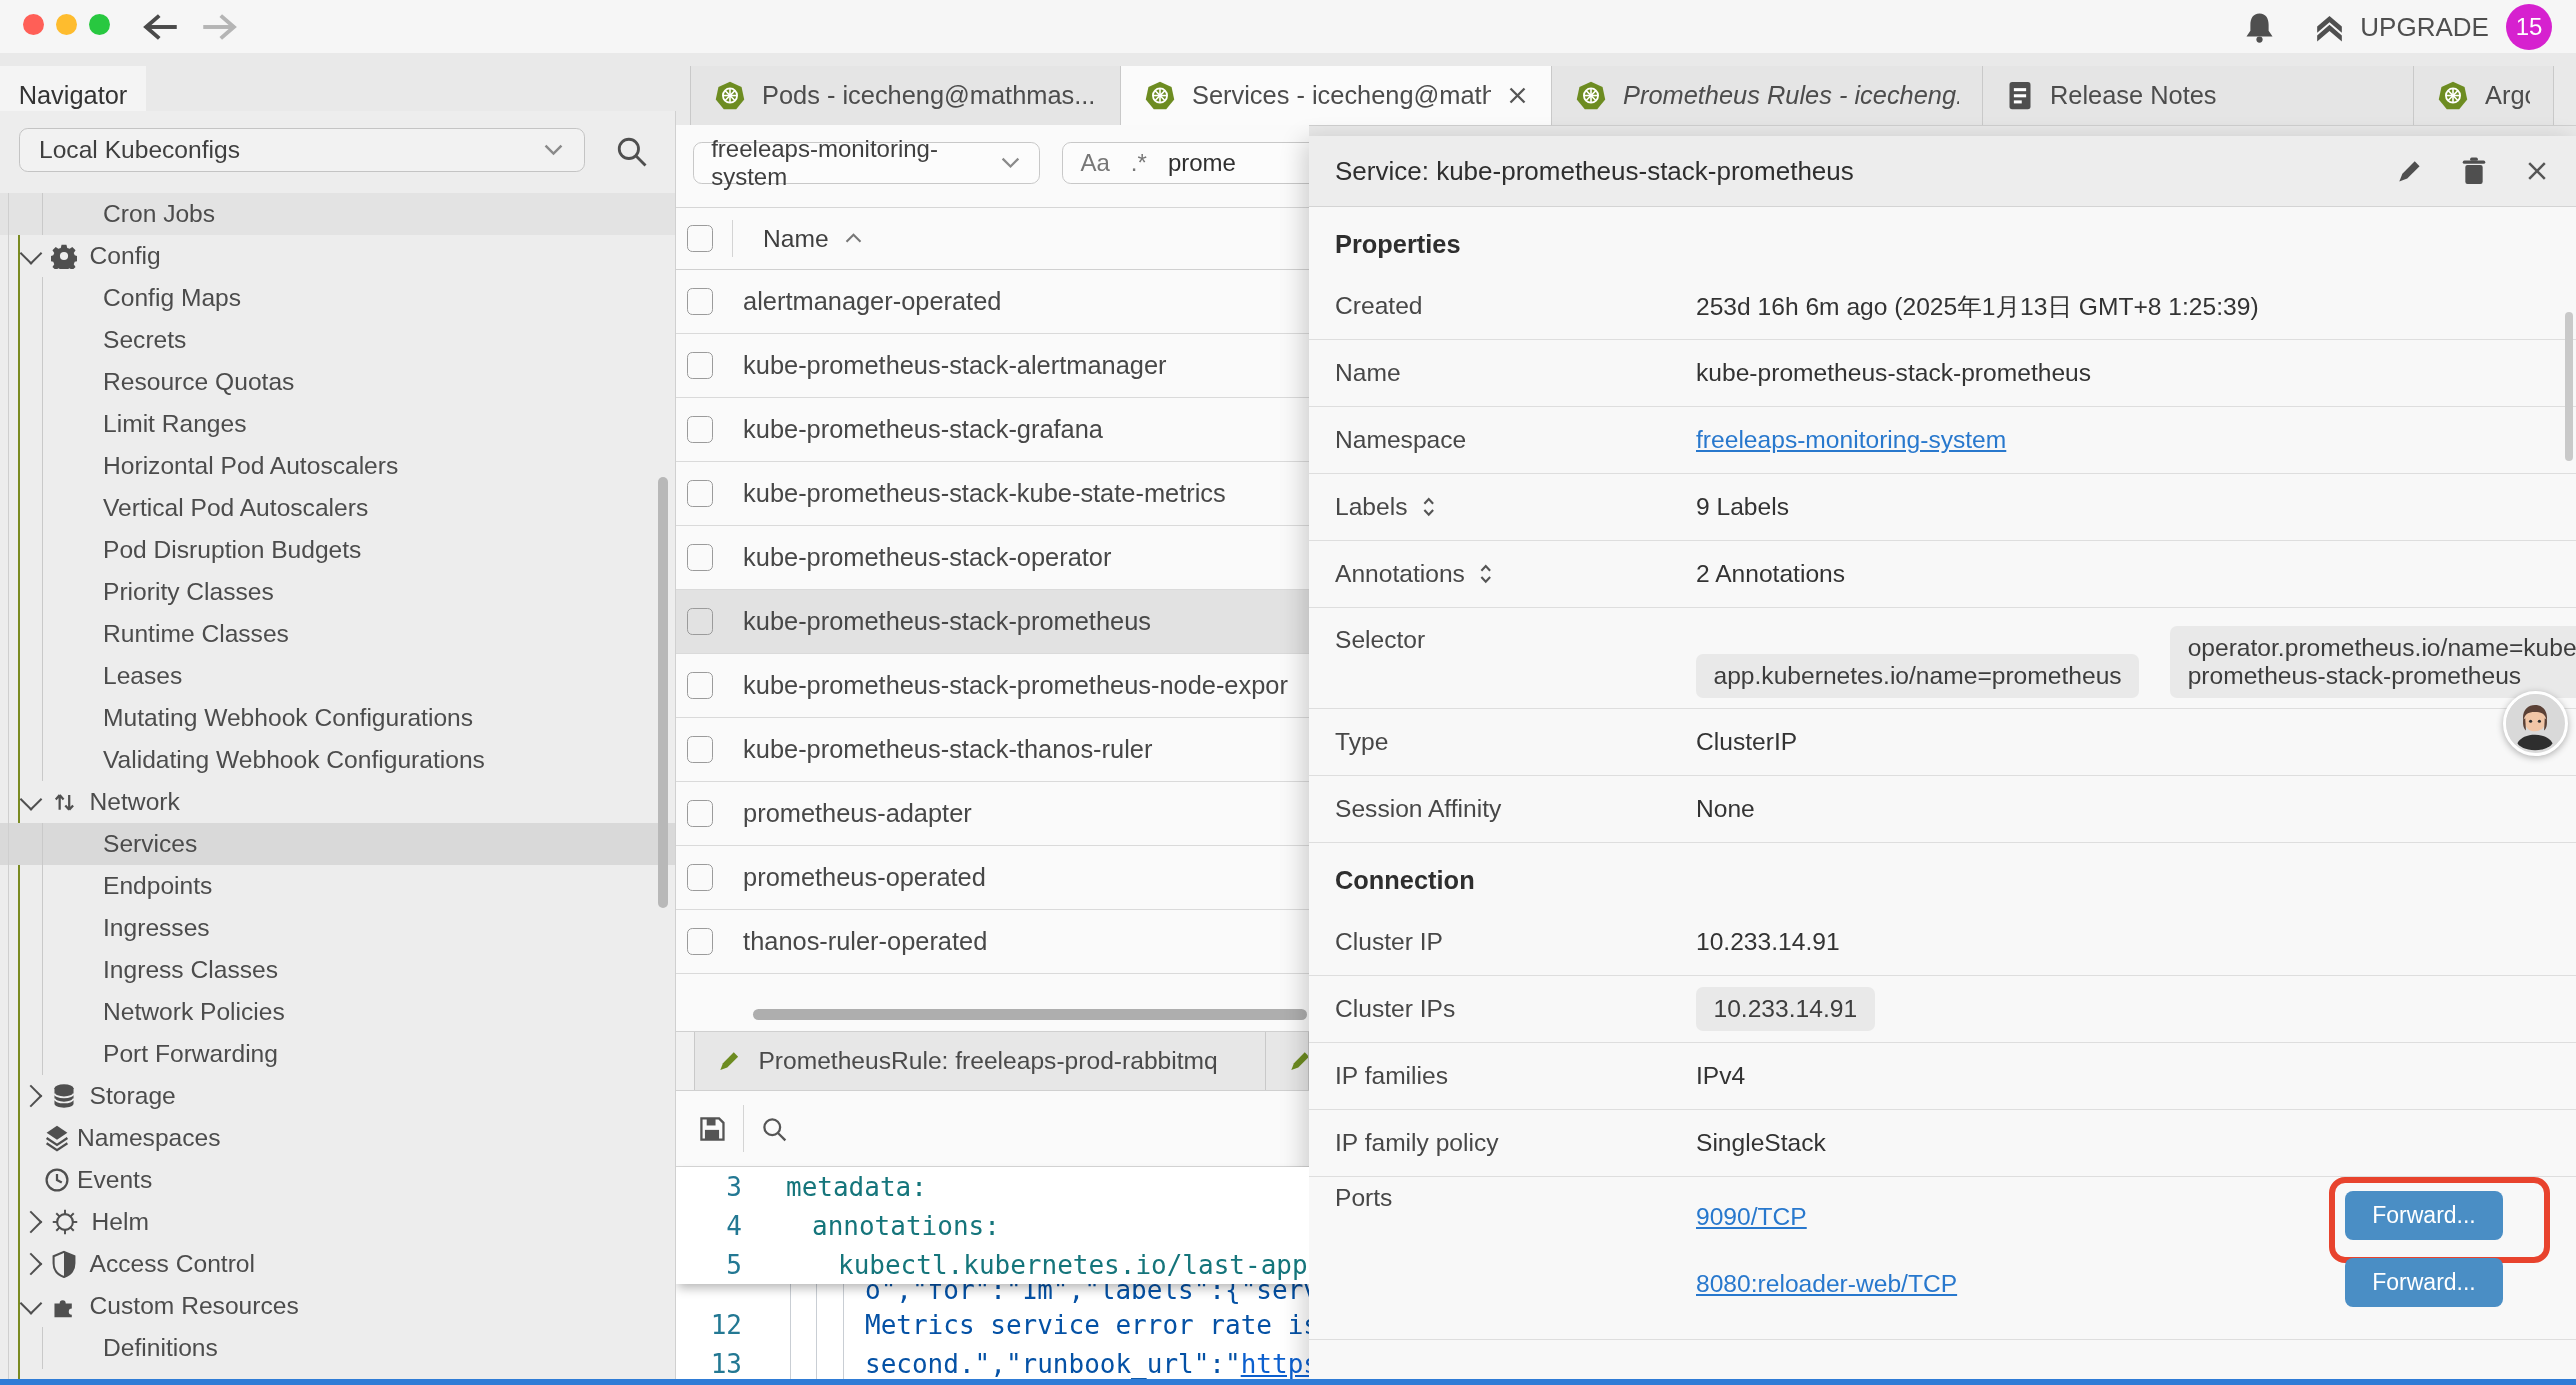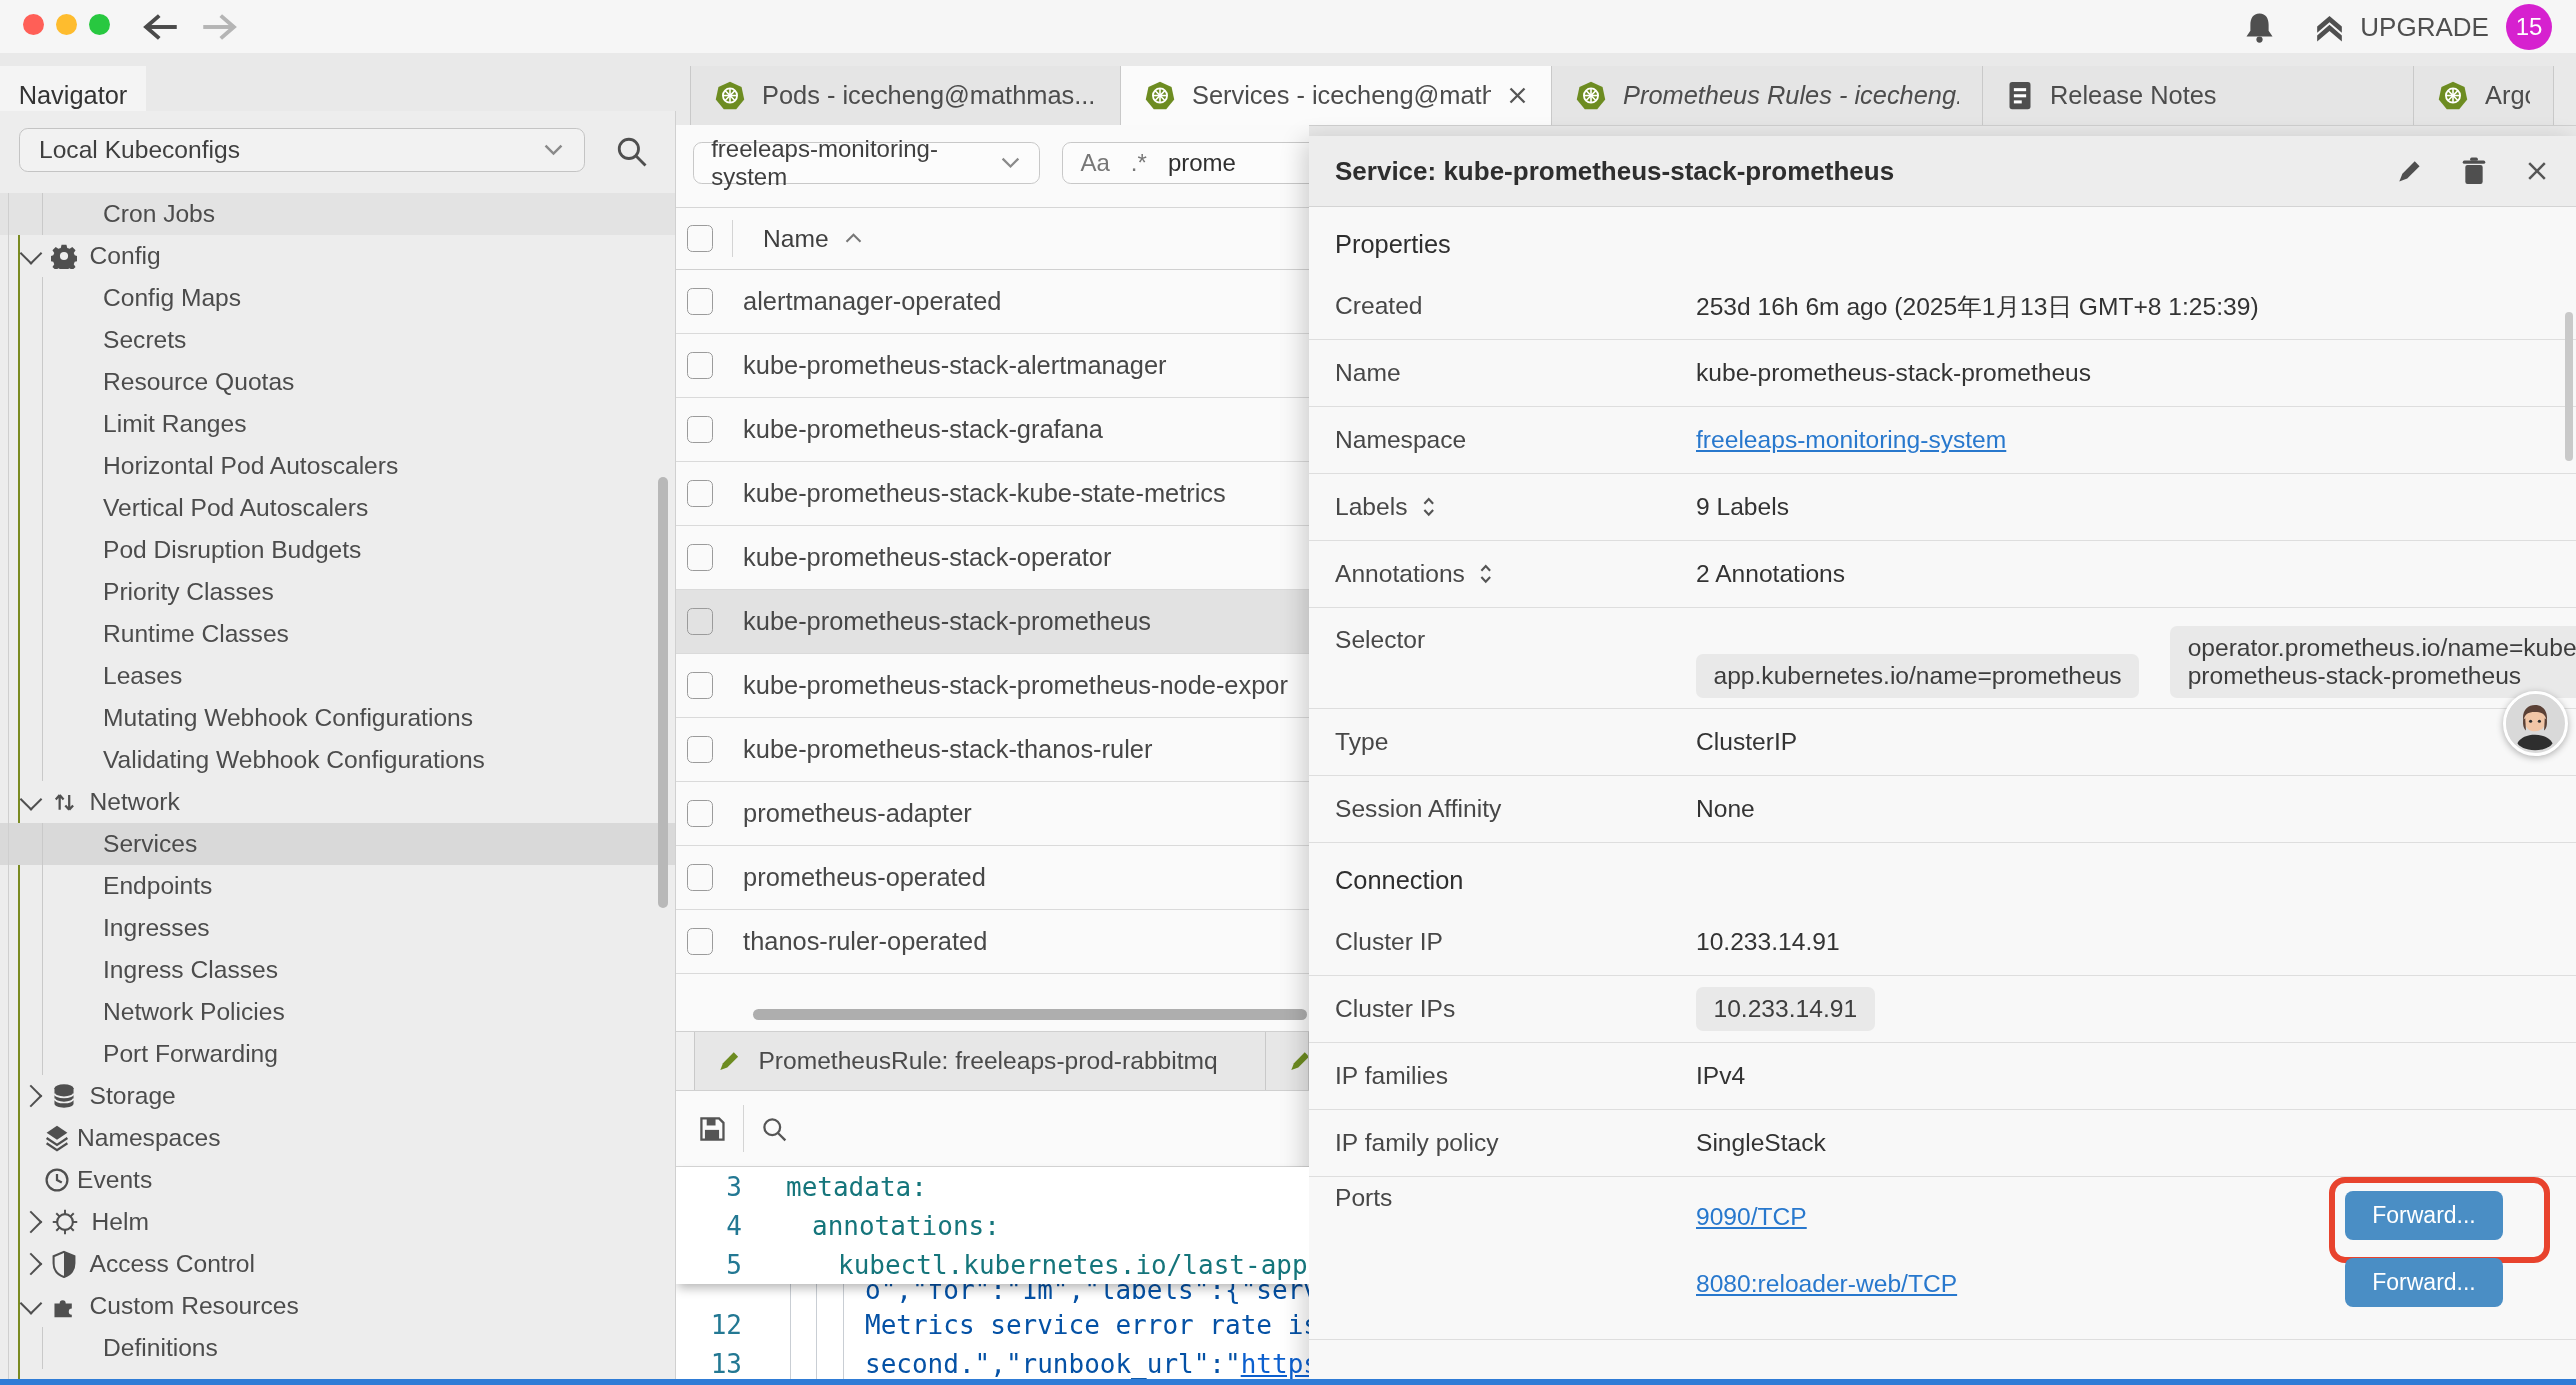--- a/index.html
+++ b/index.html
@@ -90,24 +90,24 @@
   .elower{position:absolute;left:0;right:0;top:117px}
   .elower .code{margin-left:123px;color:#0451a5}
   .partialwrap{height:21px;overflow:hidden;position:relative}
   .partialwrap .eline{position:absolute;top:-14px;left:0;right:0}
   .guides i{position:absolute;top:117px;bottom:0;width:0.9px;background:#c9ced4}
   .elink{color:#0b5fce;text-decoration:underline}
 
   
   .panel{position:absolute;left:1309px;top:136px;right:0;bottom:6.1px;background:#f8f8f8;box-shadow:-6.1px 4.4px 23px rgba(0,0,0,.18)}
   .phead{height:70px;background:#ededed;border-bottom:0.9px solid #d4d4d4;display:flex;align-items:center;padding:0 26px;
-         font-size:26px;font-weight:bold;color:#2e2e2e}
+         font-size:26px;font-weight:normal;color:#2e2e2e}
   .phicons{margin-left:auto;display:flex;align-items:center;gap:37px}
   .pbody{position:absolute;left:0;right:0;top:71px;bottom:0;overflow:hidden}
-  .psection-head{padding:23px 26px 14px;font-size:25.4px;font-weight:normal;color:#2e2e2e}
+  .psection-head{padding:23px 26px 14px;font-size:25.4px;font-weight:bold;color:#2e2e2e}
   .prow{display:flex;align-items:center;min-height:66px;padding:0 26px;border-bottom:0.9px solid #dedede;font-size:24.6px;color:#3d3d3d}
   .plabel{width:361px;flex:none;display:flex;align-items:center;gap:12.3px;color:#474747}
   .pvalue{color:#333}
   .plink{color:#2878cd;text-decoration:underline;cursor:pointer}
   .chip{background:#e9e9e9;border-radius:7px;padding:8px 17.5px;display:inline-block;color:#3d3d3d}
   .prow.selector{align-items:flex-start;padding-top:17.5px;padding-bottom:10px}
   .chips{display:flex;flex-direction:row;gap:0;align-items:flex-end}
   .chip2{margin-left:31px}
   .prow.ports{align-items:flex-start;padding-top:7px;padding-bottom:21px}
   .portlines{flex:1}

